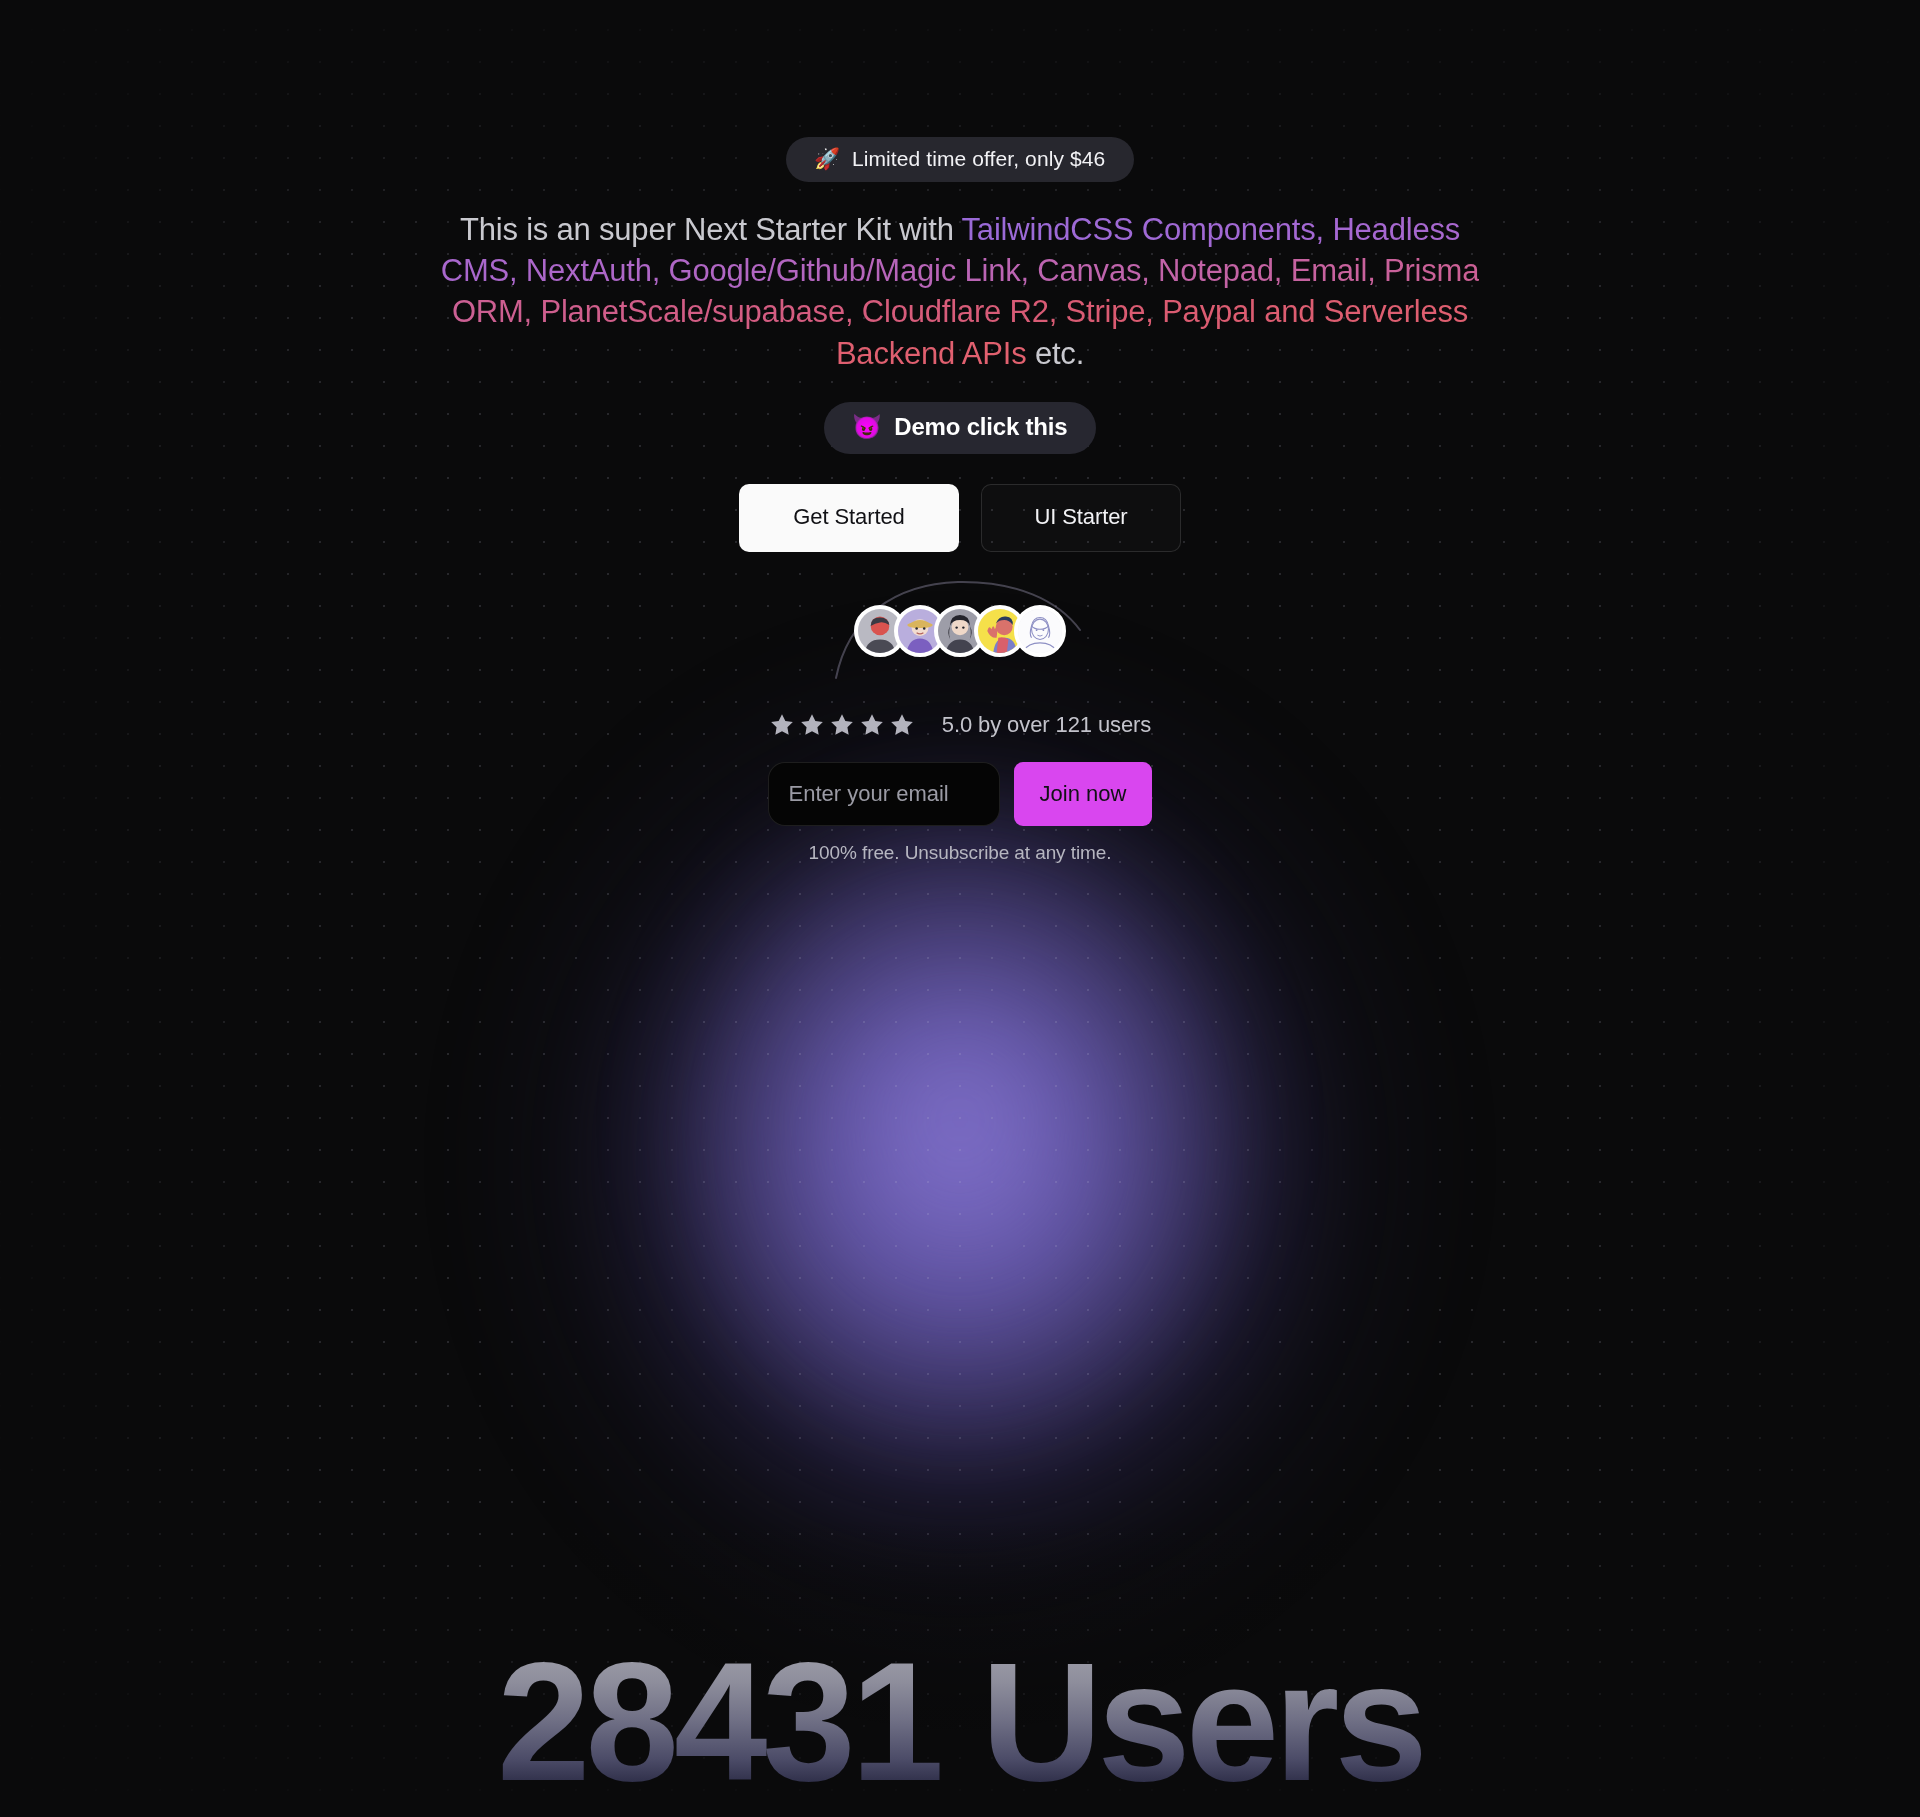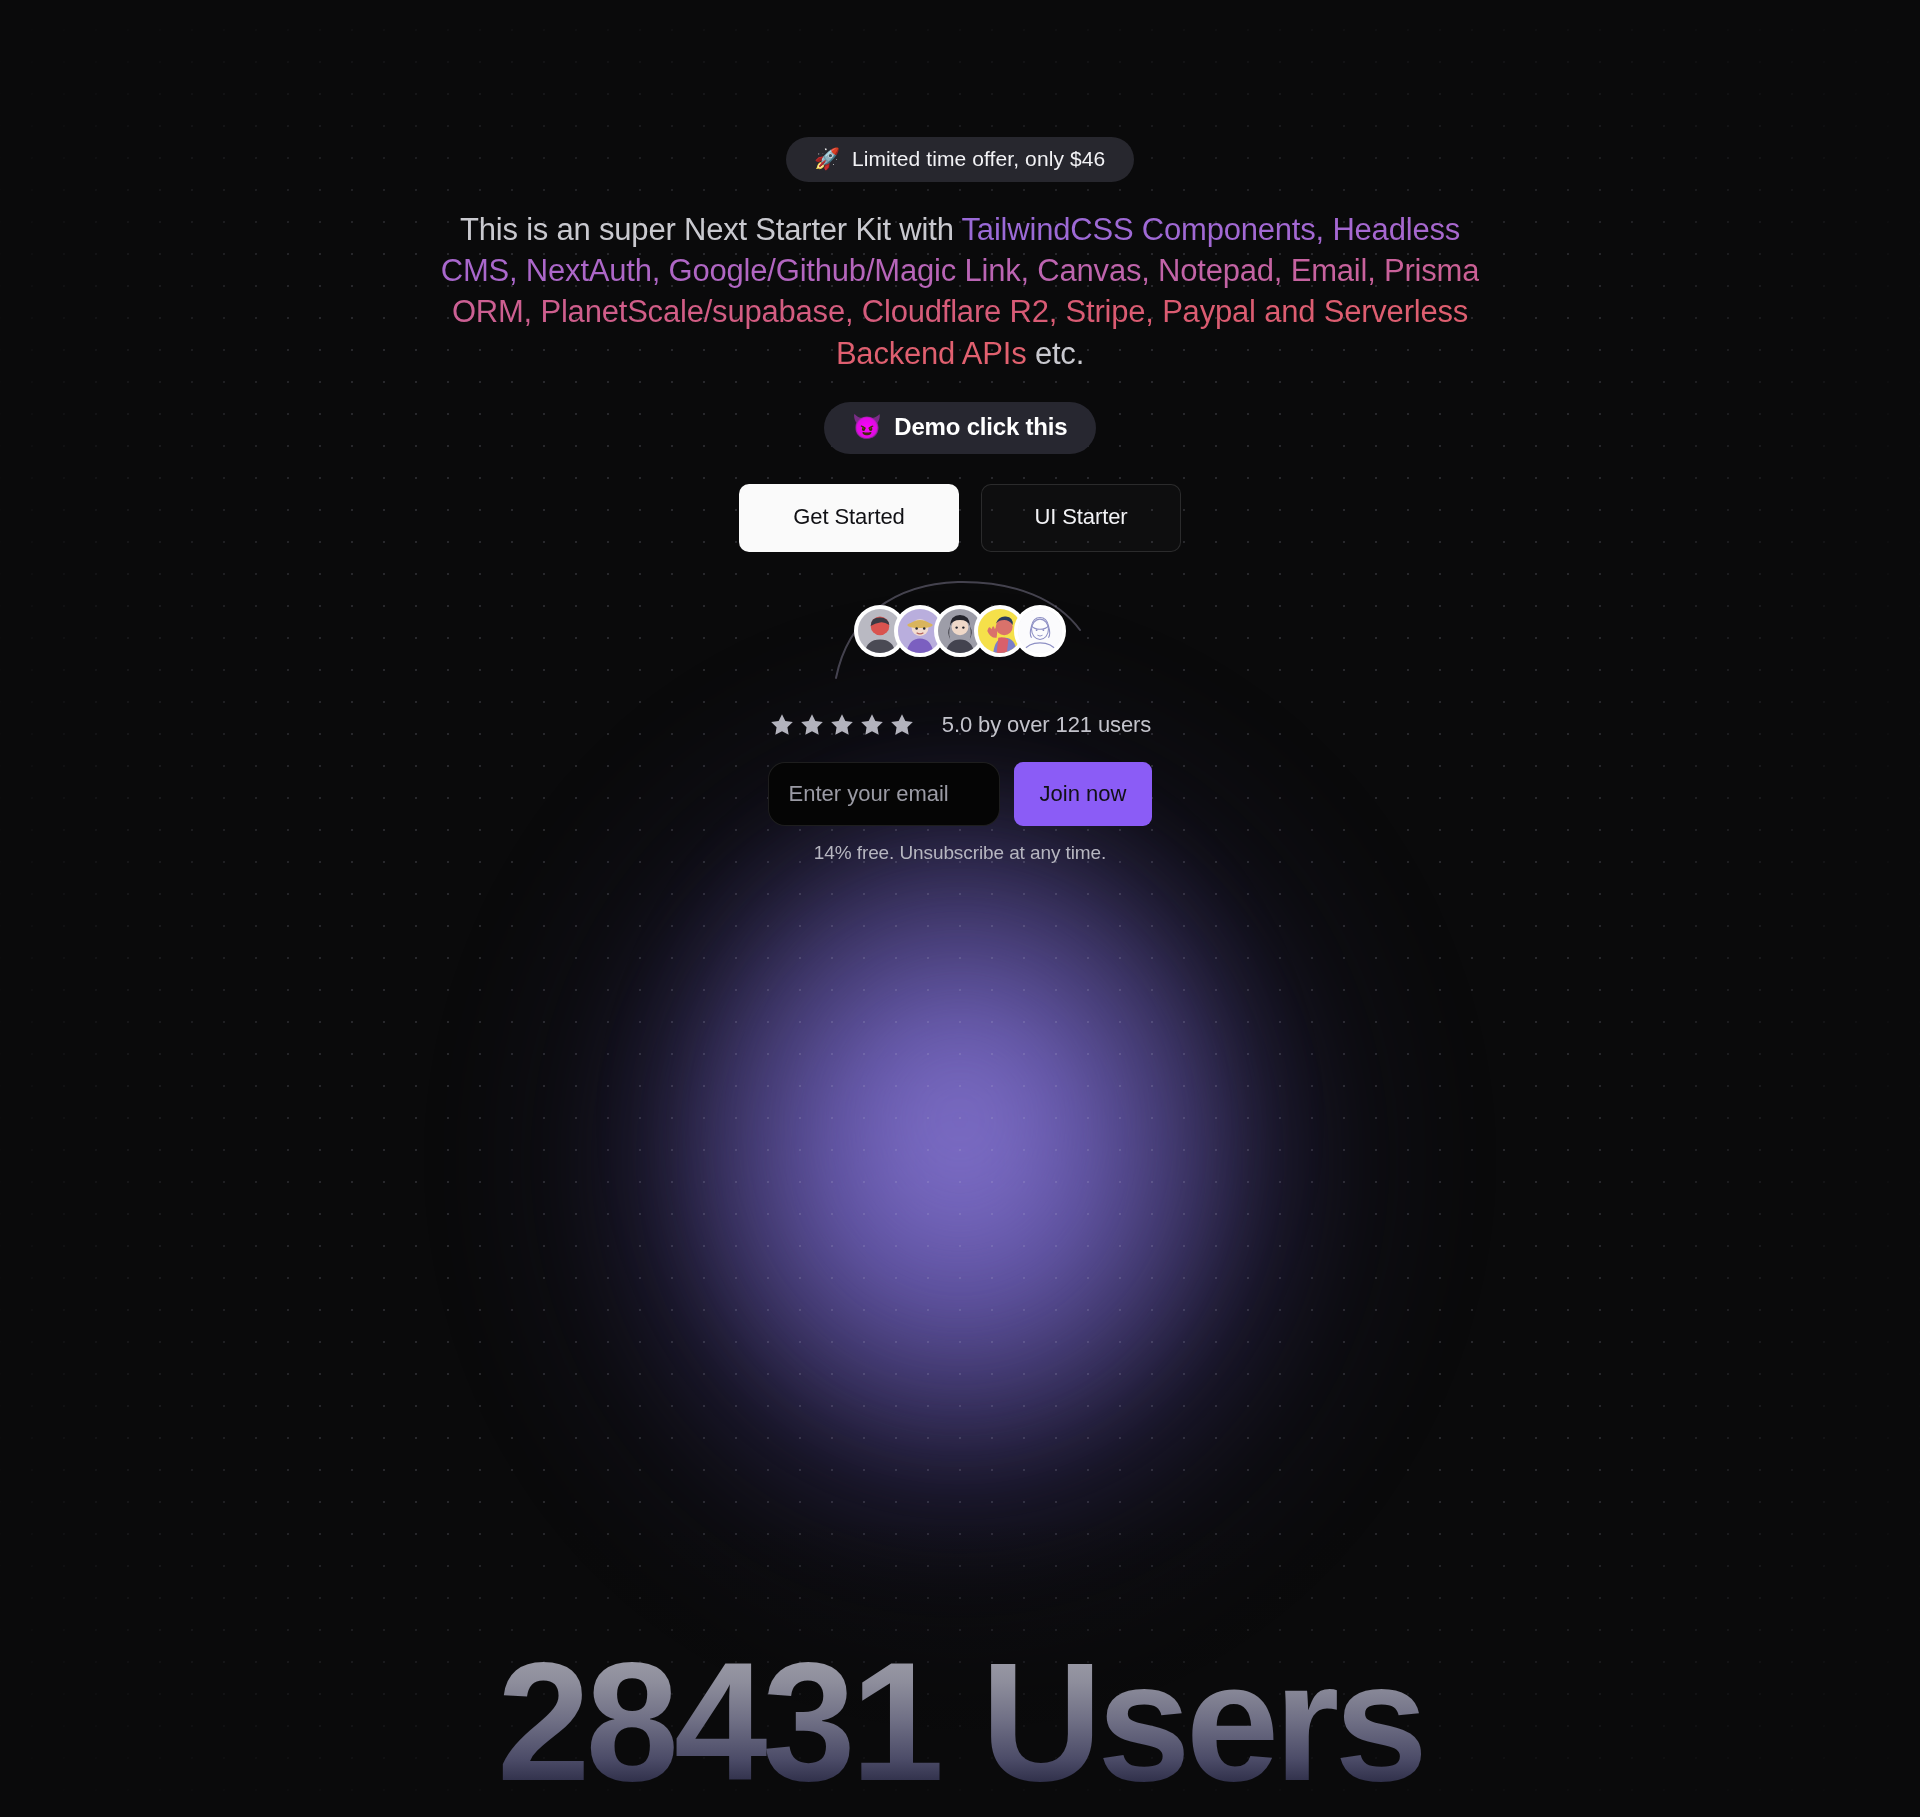--- a/index.html
+++ b/index.html
@@ -273,21 +273,21 @@
     border: 1px solid rgba(255,255,255,0.10);
     border-radius: 17px;
     color: #e7e7ea;
     font-size: 22px;
     font-family: "Liberation Sans", sans-serif;
     padding: 18px 20px;
     outline: none;
   }
   .email-input::placeholder { color: #9b9ba5; }
   .btn-join {
-    background: #8b5cf6;
+    background: #d946ef;
     color: #111115;
     font-size: 22px;
     font-weight: 500;
     border: none;
     border-radius: 9px;
     padding: 18px 26px;
     font-family: "Liberation Sans", sans-serif;
     cursor: pointer;
     white-space: nowrap;
   }
@@ -442,17 +442,17 @@
         </svg>
     </div>
     <span class="rating-text">5.0 by over 121 users</span>
   </div>
 
   <form class="signup-row">
     <input class="email-input" type="text" placeholder="Enter your email" style="">
     <button class="btn-join" type="submit">Join now</button>
   </form>
 
-  <div class="signup-note">14% free. Unsubscribe at any time.</div>
+  <div class="signup-note">100% free. Unsubscribe at any time.</div>
 
   <div class="big-count">28431 Users</div>
 
 </div>
 
 </body></html>

